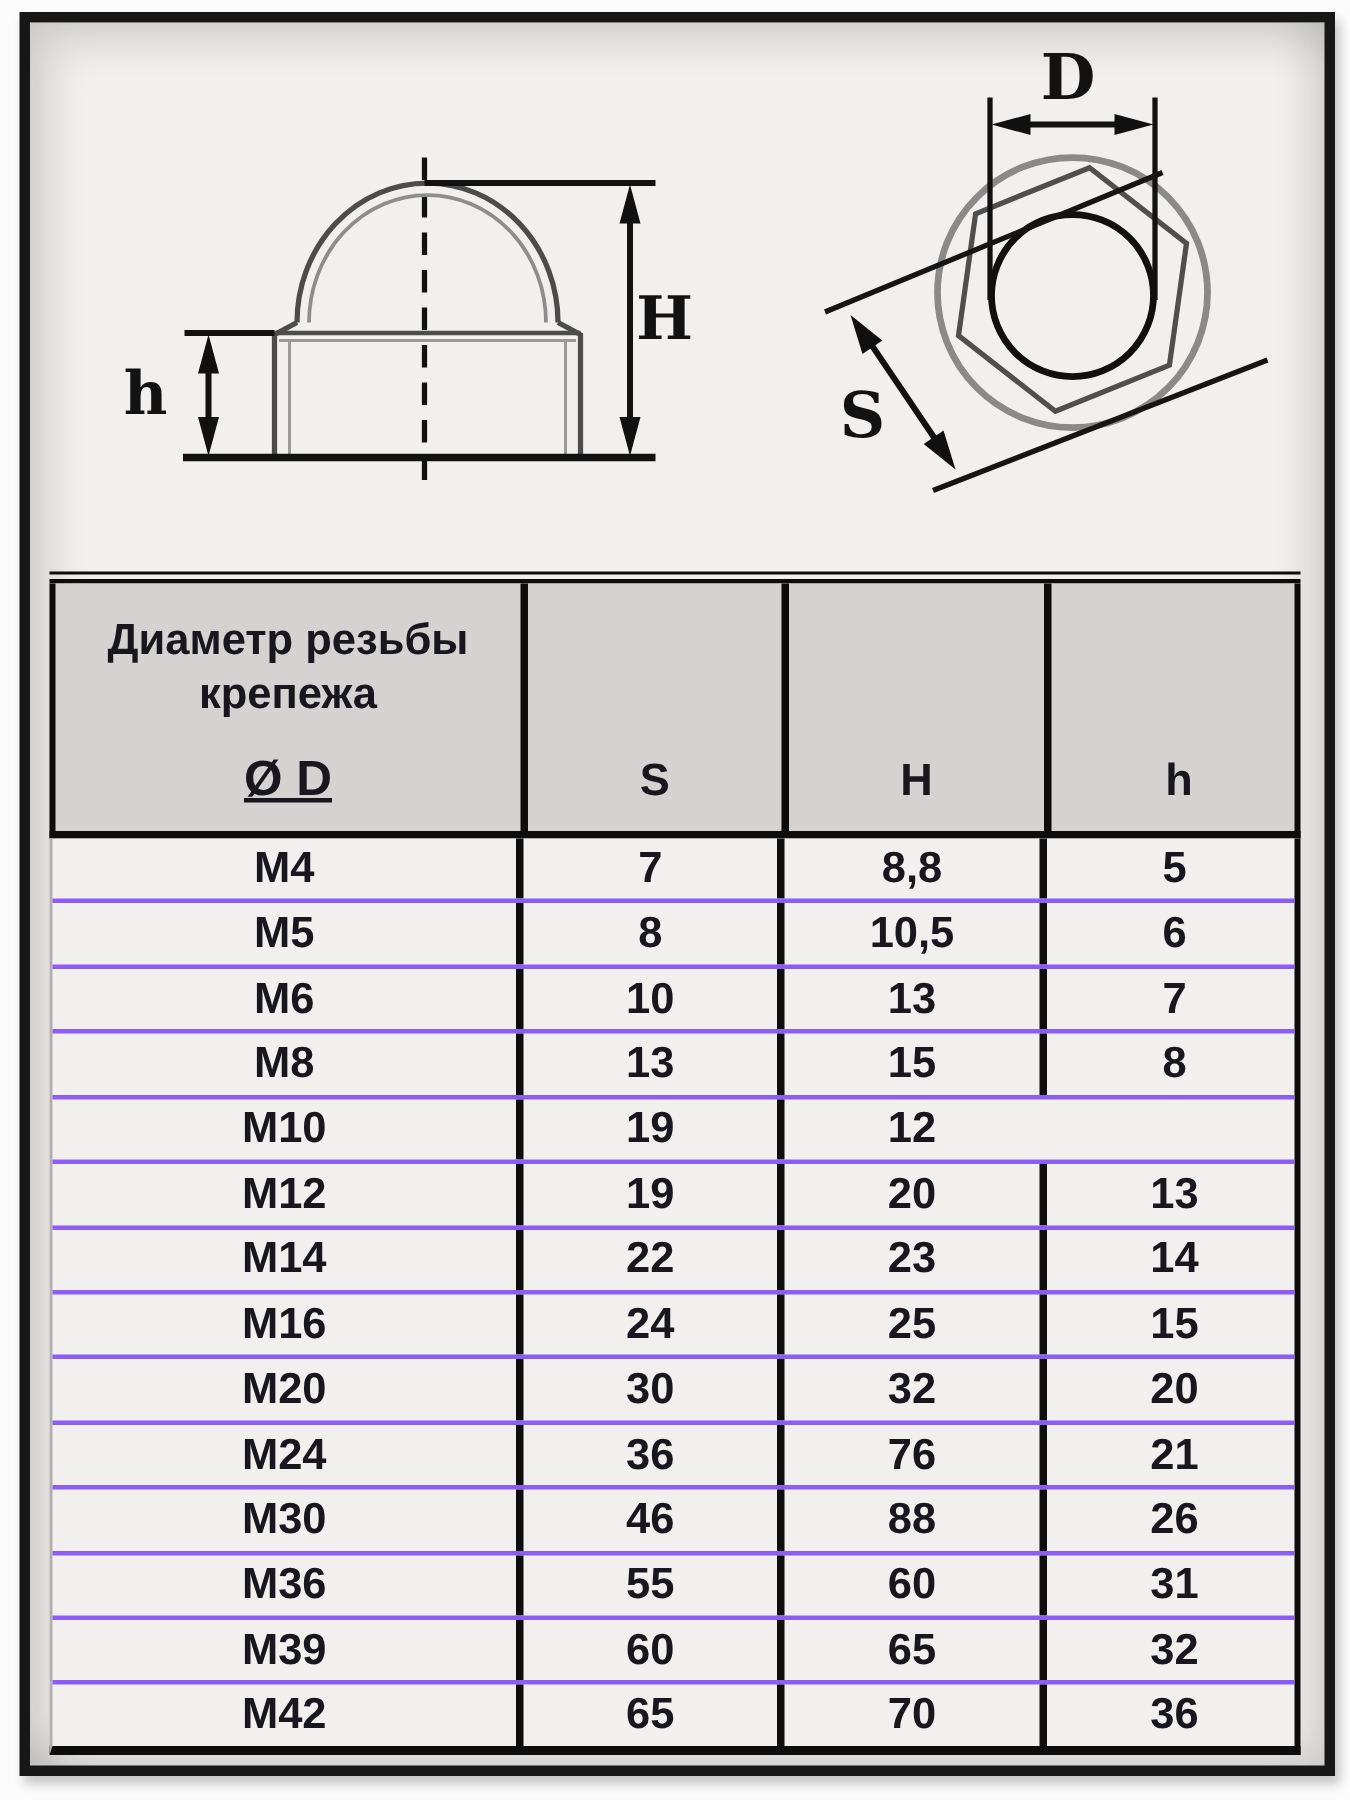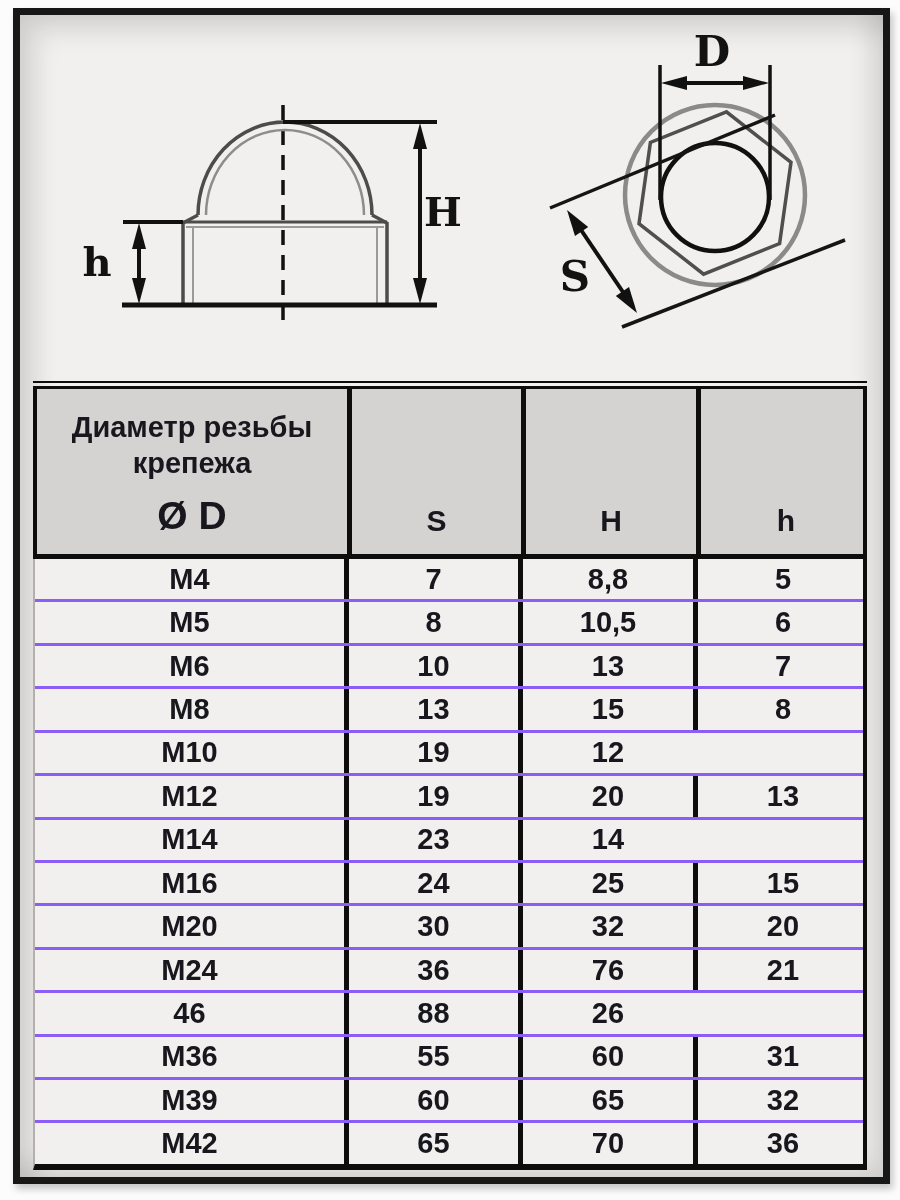--- a/index.html
+++ b/index.html
@@ -29,21 +29,21 @@
   .thead{
     display:grid;grid-template-columns:310px 174px 175px 175px;
     height:170px;background:#d5d3d1;
     border-left:4px solid #0d0d0d;border-right:4px solid #0d0d0d;
     border-bottom:5px solid #0d0d0d;box-sizing:border-box;
   }
   .hcell{box-sizing:border-box;display:flex;flex-direction:column;align-items:center;justify-content:flex-end;
     color:#17171d;font-weight:700;}
   .hcell + .hcell{border-left:5px solid #0d0d0d;}
   .hcell .hline{font-size:29px;line-height:36px;}
-  .hcell .hsym{font-size:39px;margin-top:auto;padding-bottom:16px;}
+  .hcell .hsym{font-size:33px;margin-top:auto;padding-bottom:16px;text-decoration:underline;}
   .hcell.small{font-size:30px;padding-bottom:16px;}
   .hcell.first{padding-top:8px;margin-top:12px;}
   .tbody{
     display:flex;flex-direction:column;height:605px;
     background:#f1f0ee;
     border-left:2px solid #b3b0ad;border-right:4px solid #0d0d0d;
     border-bottom:6px solid #0d0d0d;box-sizing:content-box;
   }
   .trow{flex:1;display:grid;grid-template-columns:309px 174px 175px 175px;}
   .trow + .trow{border-top:3px solid #8b5cf6;}
@@ -157,20 +157,21 @@
           <div class="tcell">12</div>
         </div>
         <div class="trow">
           <div class="tcell">M12</div>
           <div class="tcell">19</div>
           <div class="tcell">20</div>
           <div class="tcell">13</div>
         </div>
         <div class="trow">
           <div class="tcell">M14</div>
+          <div class="tcell">22</div>
           <div class="tcell">23</div>
           <div class="tcell">14</div>
         </div>
         <div class="trow">
           <div class="tcell">M16</div>
           <div class="tcell">24</div>
           <div class="tcell">25</div>
           <div class="tcell">15</div>
         </div>
         <div class="trow">
@@ -179,20 +180,21 @@
           <div class="tcell">32</div>
           <div class="tcell">20</div>
         </div>
         <div class="trow">
           <div class="tcell">M24</div>
           <div class="tcell">36</div>
           <div class="tcell">76</div>
           <div class="tcell">21</div>
         </div>
         <div class="trow">
+          <div class="tcell">M30</div>
           <div class="tcell">46</div>
           <div class="tcell">88</div>
           <div class="tcell">26</div>
         </div>
         <div class="trow">
           <div class="tcell">M36</div>
           <div class="tcell">55</div>
           <div class="tcell">60</div>
           <div class="tcell">31</div>
         </div>

